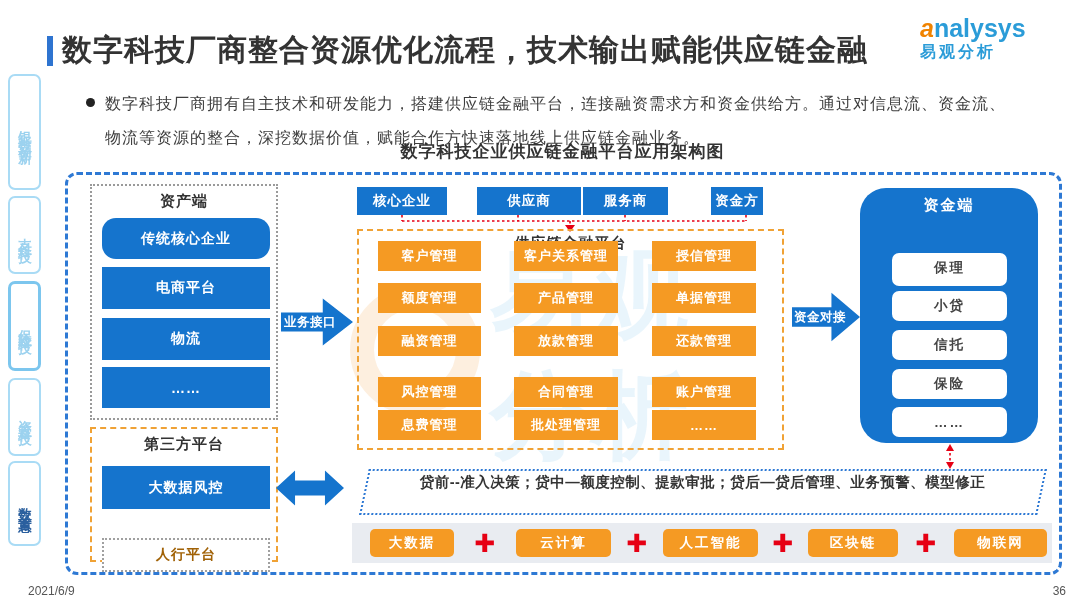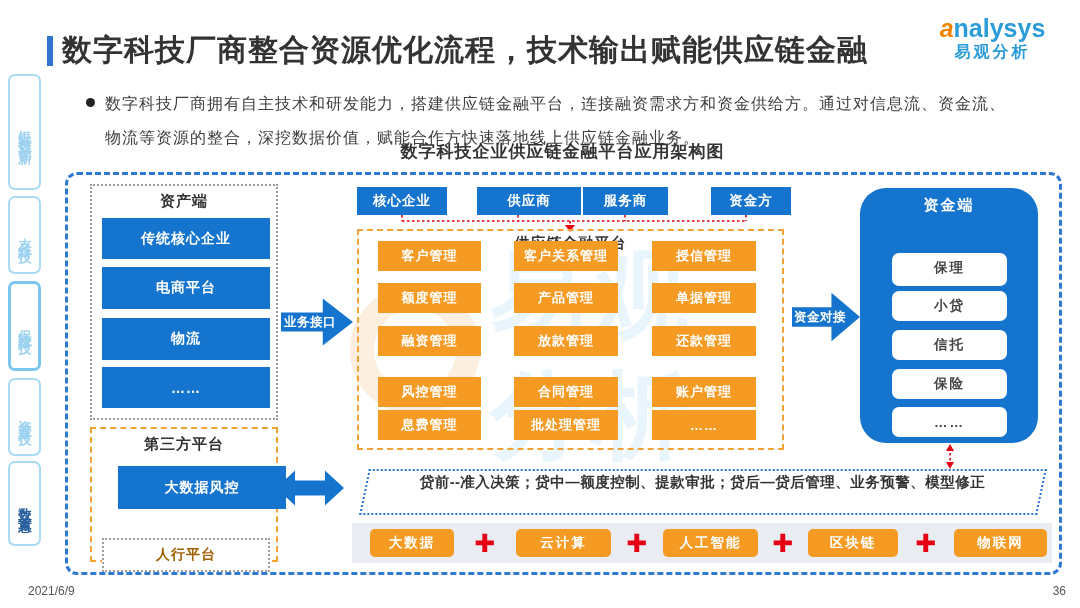--- a/index.html
+++ b/index.html
@@ -4,21 +4,21 @@
 <style>
   * { margin:0; padding:0; box-sizing:border-box; }
   html,body { background:#ffffff; }
   body { font-family:"Liberation Sans","DejaVu Sans",sans-serif; }
   .slide { position:relative; width:1080px; height:608px; background:#fff; overflow:hidden; }
 
   
   .accent-bar { position:absolute; left:47px; top:36px; width:6px; height:30px; background:#2E74D0; }
   .page-title { position:absolute; left:62px; top:30px; width:870px; font-size:30px; font-weight:bold;
                 color:#333; letter-spacing:1px; white-space:nowrap; }
-  .logo { position:absolute; left:920px; top:14px; width:145px; text-align:center; line-height:1.15; }
+  .logo { position:absolute; left:920px; top:14px; width:145px; text-align:left; line-height:1.15; }
   .logo .brand { font-size:25px; font-weight:bold; color:#2B9CD8; letter-spacing:0; }
   .logo .brand .a { color:#F08300; font-style:italic; font-weight:bold; }
   .logo .cn { font-size:16px; font-weight:bold; color:#2B9CD8; letter-spacing:3px; }
 
   
   .bullet-dot { position:absolute; left:86px; top:98px; width:9px; height:9px; border-radius:50%; background:#222; }
   .bullet-text { position:absolute; left:105px; top:87px; width:912px; font-size:16px; color:#3E3E3E;
                  letter-spacing:1px; line-height:34px; }
 
   .diagram-title { position:absolute; left:60px; top:140px; width:1005px; text-align:center;
@@ -45,48 +45,48 @@
              color:#4FB0E8; line-height:120px; letter-spacing:6px; word-break:break-all; }
 
   
   .asset-panel { position:absolute; left:90px; top:184px; width:188px; height:236px;
                  border:2px dotted #9A9A9A; background:#fff; z-index:2; }
   .panel-title { position:absolute; left:0; right:0; top:6px; text-align:center;
                  font-size:15px; font-weight:bold; color:#333; letter-spacing:1px; }
   .blue-box { position:absolute; background:#1574CD; color:#fff; font-weight:bold; font-size:14px;
               display:flex; align-items:center; justify-content:center; letter-spacing:1px; }
   .asset-item { left:10px; width:168px; }
-  .ai1 { top:32px;  height:41px; }
+  .ai1 { top:32px;  height:41px;border-radius:14px; }
   .ai2 { top:81px;  height:42px; }
   .ai3 { top:132px; height:42px; }
   .ai4 { top:181px; height:41px; }
 
   
   .third-panel { position:absolute; left:90px; top:427px; width:188px; height:135px;
                  border:2px dashed #F0A235; background:#fff; z-index:2; }
-  .tp-primary { left:26px; top:37px; width:168px; height:43px; }
+  .tp-primary { left:10px; top:37px; width:168px; height:43px; }
   .tp-secondary { position:absolute; left:10px; top:88px; width:168px; height:34px; background:#fff;
                   border:2px dotted #A0A0A0; color:#a16207; font-weight:bold; font-size:14px;
                   display:flex; align-items:center; justify-content:center; letter-spacing:1px;margin-top:21px; }
 
   
   .arrow-right { position:absolute; background:#1574CD; color:#fff; font-weight:bold; font-size:12.5px;
                  display:flex; align-items:center; justify-content:center; letter-spacing:0.5px; z-index:2;
                  clip-path:polygon(0% 33%, 58% 33%, 58% 8%, 100% 50%, 58% 92%, 58% 67%, 0% 67%); }
   .arrow-biz  { left:281px; top:294px; width:72px; height:56px; padding-right:14px; }
   .arrow-fund { left:792px; top:288px; width:68px; height:58px; padding-right:12px; }
   .arrow-both { position:absolute; left:276px; top:468px; width:68px; height:40px; background:#1574CD; z-index:2;
                 clip-path:polygon(0 50%, 28% 6%, 28% 31%, 72% 31%, 72% 6%, 100% 50%, 72% 94%, 72% 69%, 28% 69%, 28% 94%); }
 
   
   .participant { top:187px; height:28px; font-size:13.5px; z-index:2; }
   .p1 { left:357px; width:90px; }
   .p2 { left:477px; width:104px; }
   .p3 { left:583px; width:85px; }
-  .p4 { left:711px; width:80px; }
+  .p4 { left:711px; width:52px; }
 
   
   .platform-panel { position:absolute; left:357px; top:229px; width:427px; height:221px;
                     border:2px dashed #F0A235; z-index:2; }
   .platform-title { position:absolute; left:0; right:0; top:3px; text-align:center; font-size:15px;
                     font-weight:bold; color:#333; letter-spacing:1px; }
   .module { position:absolute; height:30px; background:#F59A23; color:#fff; font-weight:bold; font-size:13px;
             display:flex; align-items:center; justify-content:center; letter-spacing:1px; z-index:2; }
   .c1 { left:378px; width:103px; }
   .c2 { left:514px; width:104px; }

